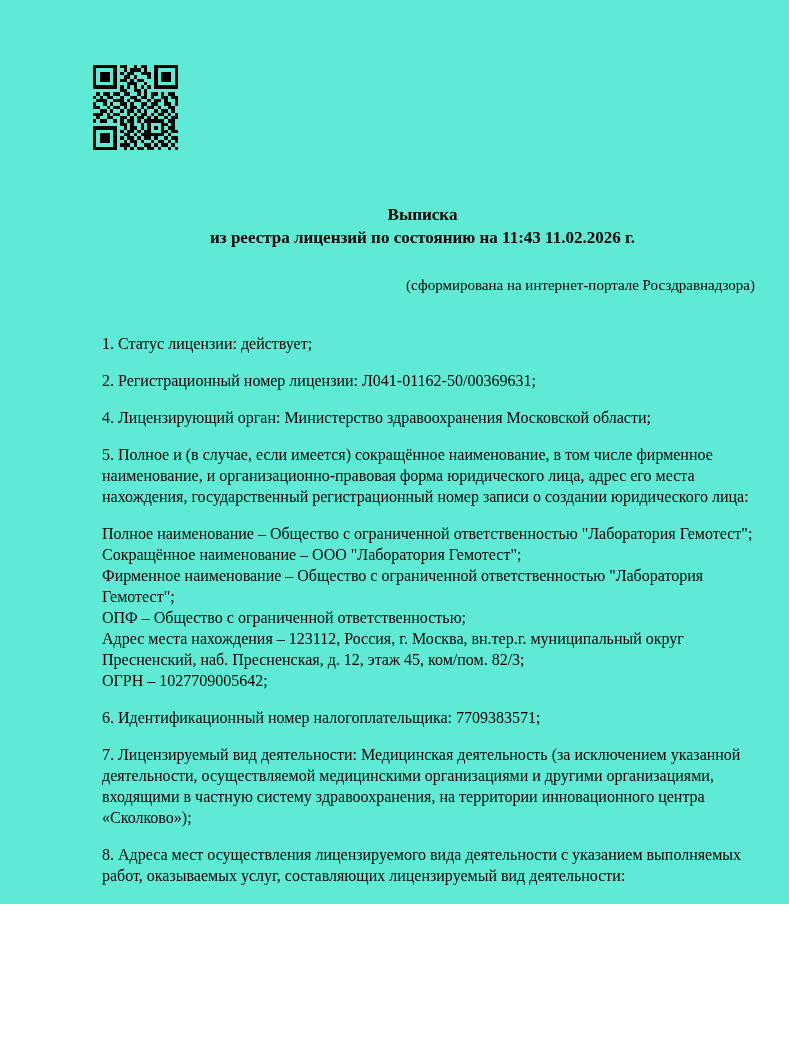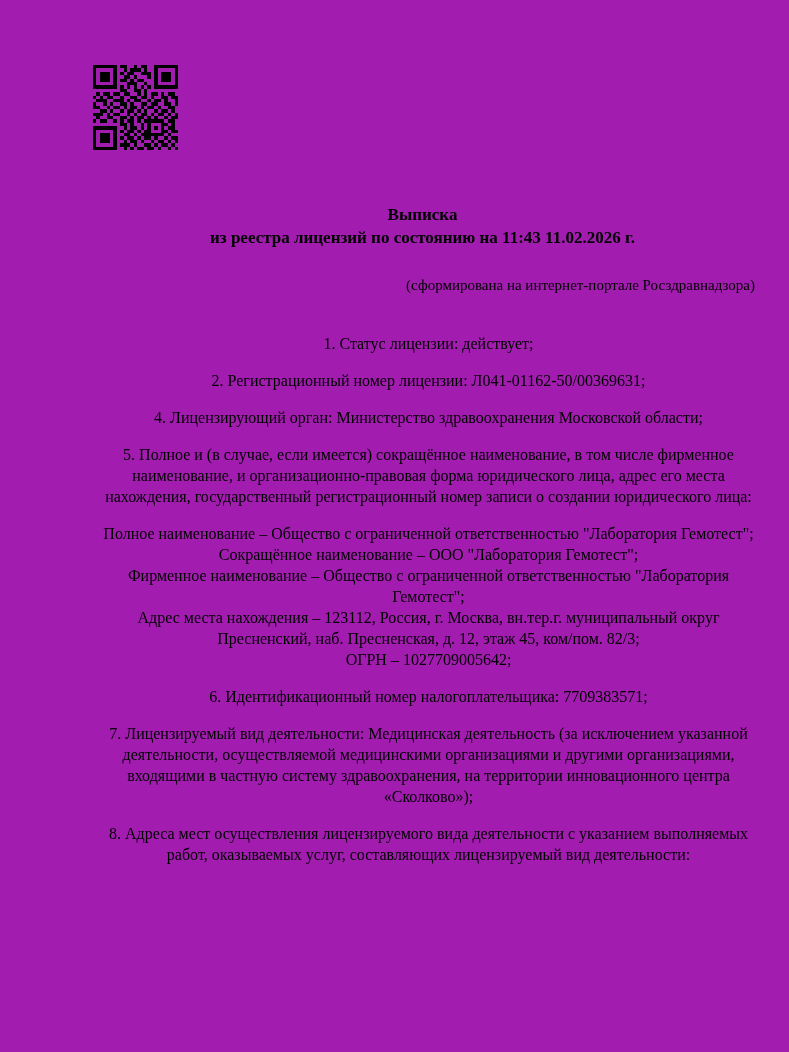--- a/index.html
+++ b/index.html
@@ -3,22 +3,22 @@
 <meta charset="utf-8">
 <style>
   html, body {
     margin: 0;
     padding: 0;
     background: #ffffff;
   }
   .page {
     position: relative;
     width: 789px;
-    height: 1052px;
-    background: #a21caf;
+    height: 904px;
+    background: #5eead4;
     color: #000000;
     font-family: "Liberation Serif", "DejaVu Serif", serif;
     overflow: hidden;
   }
   .qr {
     position: absolute;
     left: 93px;
     top: 65px;
     width: 85px;
     height: 85px;
@@ -41,21 +41,21 @@
     margin-top: 27px;
     text-align: right;
     font-size: 15px;
     line-height: 18px;
   }
   .paragraphs { margin-top: 39px; }
   .para {
     margin: 0 0 16px 12px;
     font-size: 16px;
     line-height: 21px;
-    text-align: center;
+    text-align: left;
   }
   .para .line { display: block; }
 </style>
 </head>
 <body>
 
 <div class="page">
 
   <div class="qr">
       <svg viewBox="0 0 25 25" shape-rendering="crispEdges">
@@ -420,20 +420,21 @@
         <p class="para">
           <span class="line">4. Лицензирующий орган: Министерство здравоохранения Московской области;</span>
         </p>
         <p class="para">
           <span class="line">5. Полное и (в случае, если имеется) сокращённое наименование, в том числе фирменное наименование, и организационно-правовая форма юридического лица, адрес его места нахождения, государственный регистрационный номер записи о создании юридического лица:</span>
         </p>
         <p class="para">
           <span class="line">Полное наименование – Общество с ограниченной ответственностью "Лаборатория Гемотест";</span>
           <span class="line">Сокращённое наименование – ООО "Лаборатория Гемотест";</span>
           <span class="line">Фирменное наименование – Общество с ограниченной ответственностью "Лаборатория Гемотест";</span>
+          <span class="line">ОПФ – Общество с ограниченной ответственностью;</span>
           <span class="line">Адрес места нахождения – 123112, Россия, г. Москва, вн.тер.г. муниципальный округ Пресненский, наб. Пресненская, д. 12, этаж 45, ком/пом. 82/3;</span>
           <span class="line">ОГРН – 1027709005642;</span>
         </p>
         <p class="para">
           <span class="line">6. Идентификационный номер налогоплательщика: 7709383571;</span>
         </p>
         <p class="para">
           <span class="line">7. Лицензируемый вид деятельности: Медицинская деятельность (за исключением указанной деятельности, осуществляемой медицинскими организациями и другими организациями, входящими в частную систему здравоохранения, на территории инновационного центра «Сколково»);</span>
         </p>
         <p class="para">

